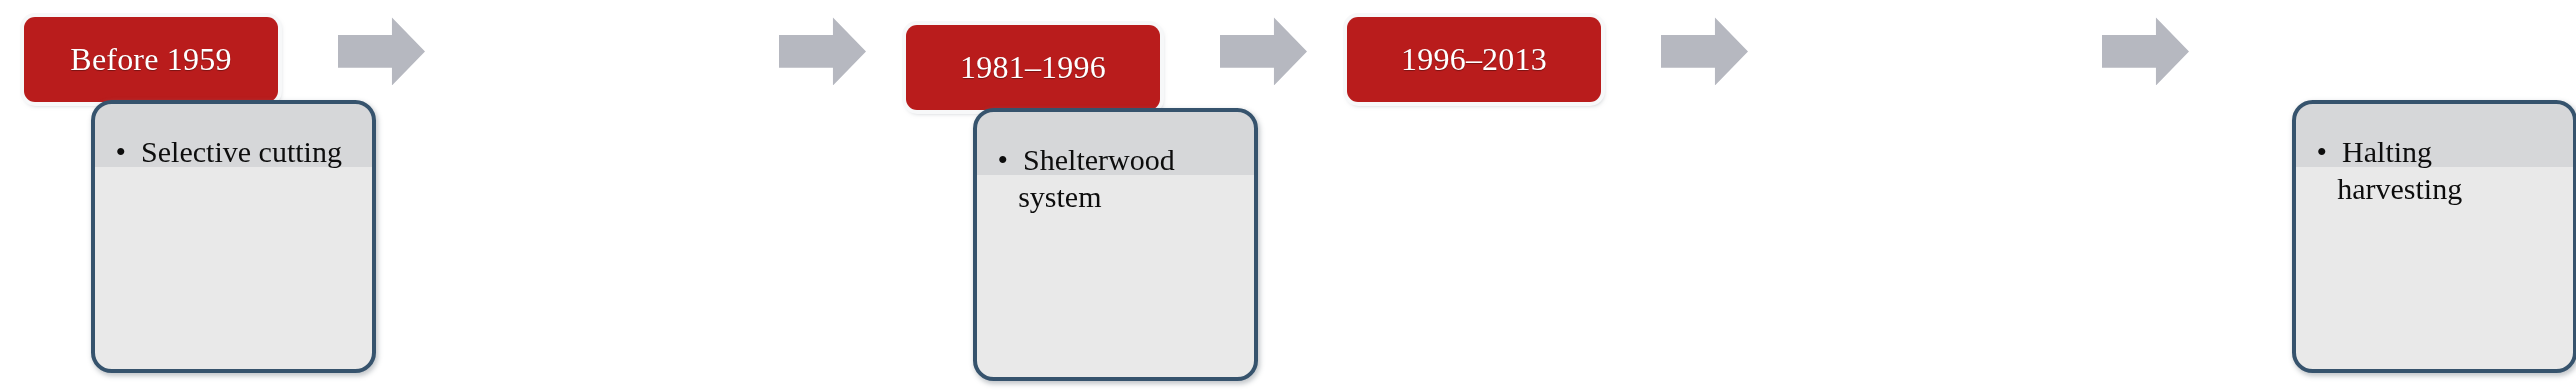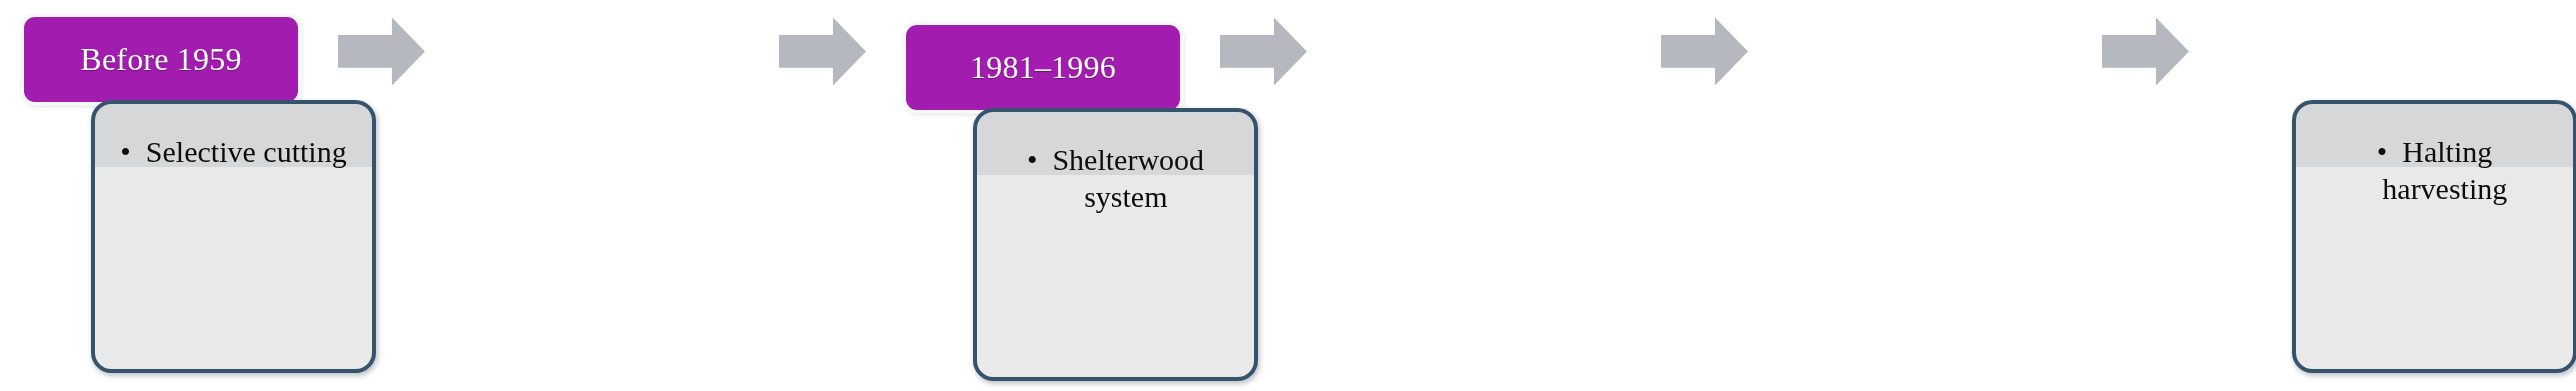--- a/index.html
+++ b/index.html
@@ -24,23 +24,23 @@
     top: 0;
     width: 340px;
     height: 391px;
   }
 
   
   .stage-header {
     position: absolute;
     left: 0px;
     top: 17.4px;
-    width: 274px;
+    width: 254px;
     height: 85px;
-    background: #a21caf;
+    background: #b91c1c;
     border-radius: 11px;
     box-shadow: 0 0 0 4px #f7f8f9, 1.6px 2.4px 5.5px rgba(120,128,138,0.55);
     box-sizing: border-box;
     display: flex;
     align-items: center;
     justify-content: center;
     z-index: 1;
   }
   .stage-header-label {
     color: #ffffff;
@@ -80,21 +80,21 @@
   }
   .stage-body-text {
     position: relative;
     z-index: 1;
     margin: 0;
     padding: 30px 20.6px 0 20.6px;
     list-style: none;
     color: #0d0d0d;
     font-size: 30px;
     line-height: 1.22;
-    text-align: center;
+    text-align: left;
   }
   .stage-body-text li {
     position: relative;
     padding-left: 20.6px;
     text-indent: -20.6px;
   }
   .stage-body-text li::before {
     content: "\2022\00a0\00a0";
   }
 
@@ -136,20 +136,23 @@
     </div>
     <div class="stage-body">
       <ul class="stage-body-text">
         <li>Shelterwood system</li>
       </ul>
     </div>
   </div>
   <div class="arrow" style="left:1220px;"></div>
 
   <div class="stage" style="left:1347px;">
+    <div class="stage-header">
+      <span class="stage-header-label">1996–2013</span>
+    </div>
   </div>
   <div class="arrow" style="left:1661px;"></div>
 
   <div class="arrow" style="left:2102px;"></div>
 
   <div class="stage" style="left:2225px;">
     <div class="stage-body">
       <ul class="stage-body-text">
         <li>Halting harvesting</li>
       </ul>

